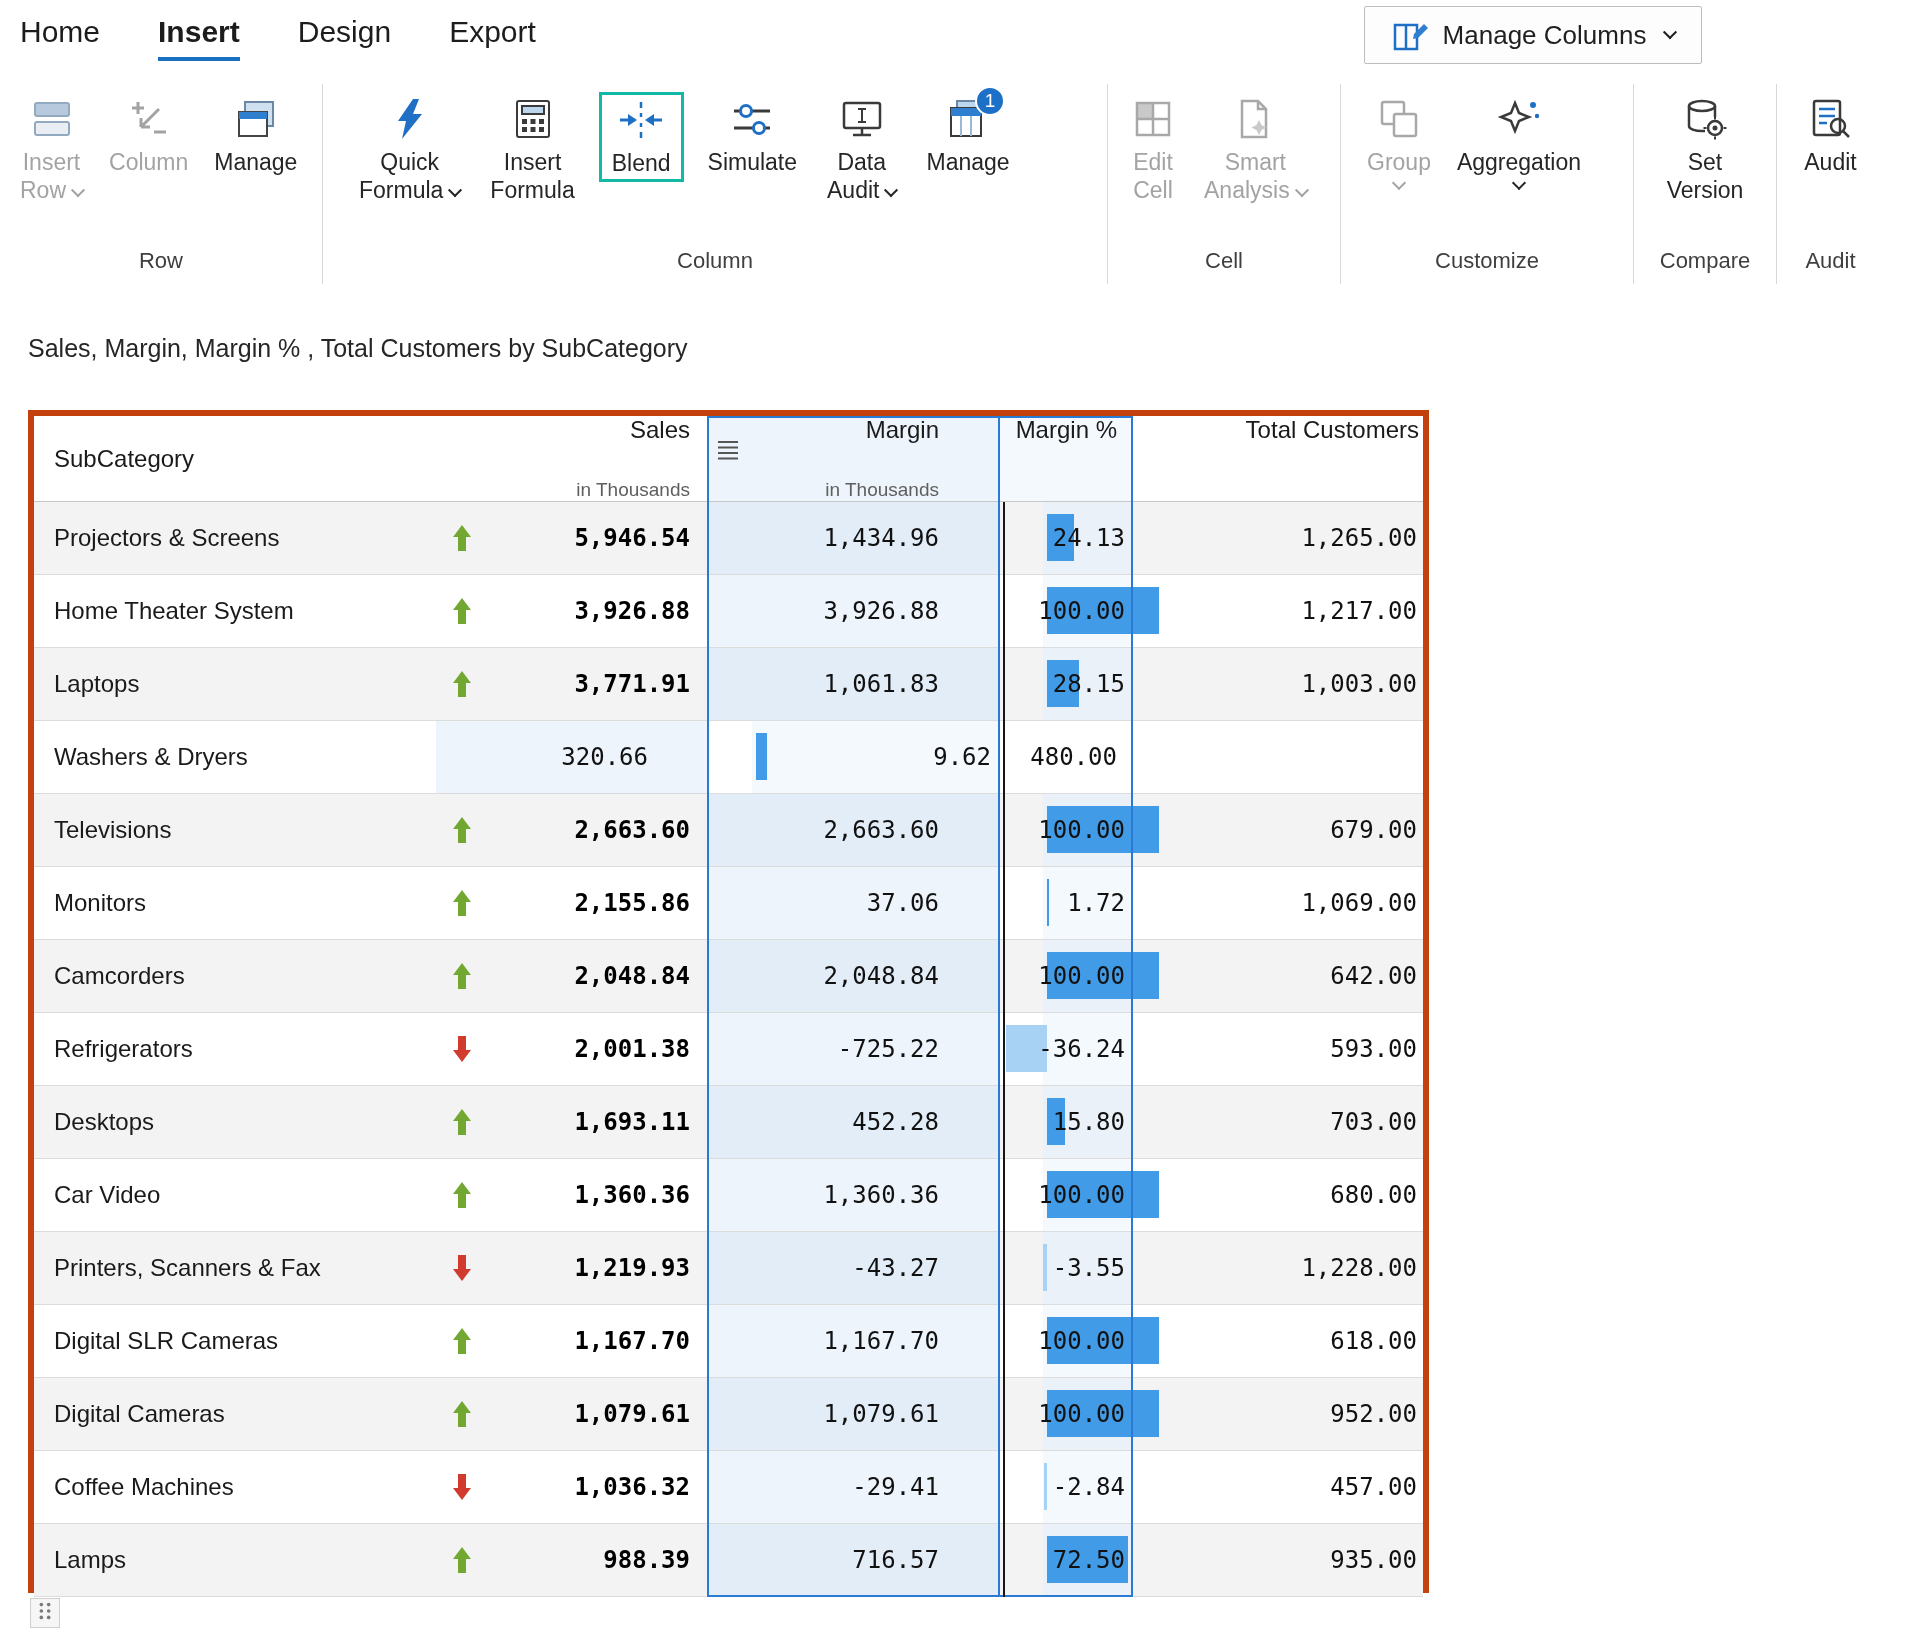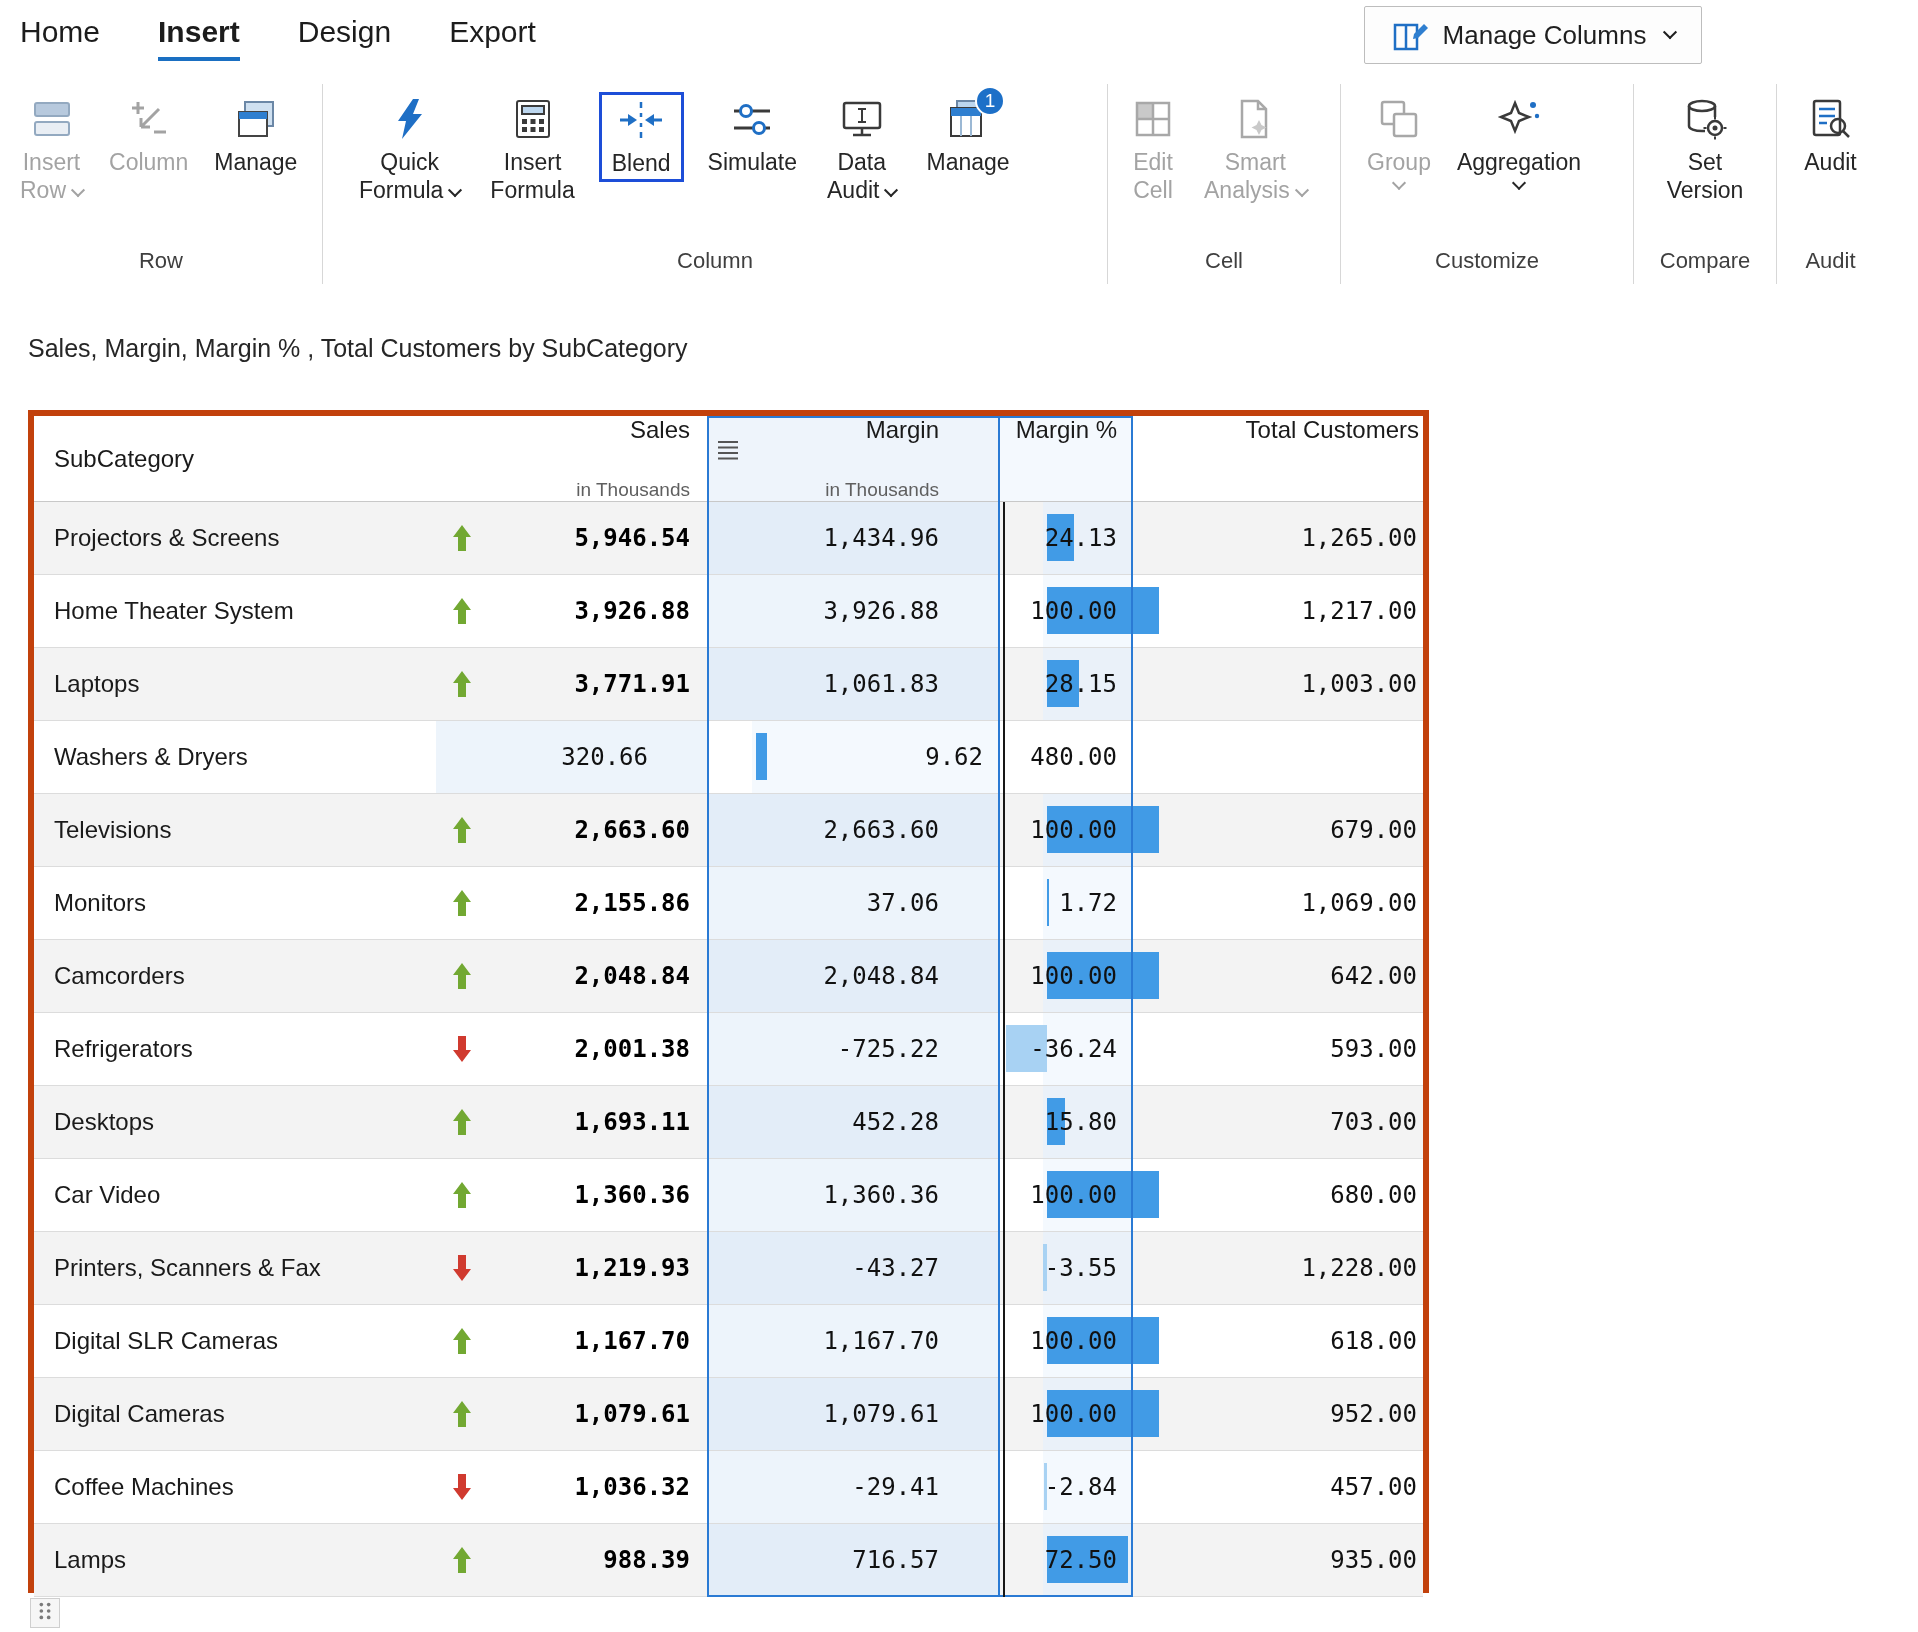--- a/index.html
+++ b/index.html
@@ -24,21 +24,21 @@
 
   
   .ribbon { position:absolute; top:84px; left:0; width:1884px; height:200px; display:flex; }
   .rgroup { display:flex; flex-direction:column; flex:none; }
   .rgroup + .rgroup { border-left:1px solid #d7d7d7; }
   .rbtns { flex:1; display:flex; align-items:flex-start; padding-top:8px; }
   .rgroup-label { text-align:center; font-size:22px; color:#3f3f3f; padding-bottom:10px; }
   .rbtn { display:flex; flex-direction:column; align-items:center; text-align:center;
           font-size:23px; line-height:28px; color:#262626; padding:4px 6px; cursor:default; }
   .rbtn.disabled { color:#a3a3a3; }
-  .rbtn.highlighted { border:3px solid #1d4ed8; padding:2px 10px; }
+  .rbtn.highlighted { border:3px solid #14b8a6; padding:2px 10px; }
   .ricon { width:46px; height:46px; margin-bottom:6px; position:relative; display:block; }
   .ricon svg { width:46px; height:46px; display:block; }
   .badge { position:absolute; top:-10px; right:-14px; width:30px; height:30px; border-radius:50%;
            background:#1d70c8; color:#fff; font-size:19px; display:flex; align-items:center;
            justify-content:center; border:2px solid #fff; }
 
   
   .report-title { position:absolute; top:334px; left:28px; font-size:25px; color:#262626; }
 
   
@@ -60,21 +60,21 @@
   .trow:nth-child(odd) { background:#f3f3f3; }
   .td { display:flex; align-items:center; position:relative; }
   .td-name { padding-left:20px; font-size:24px; color:#1a1a1a; }
   .num { font-family:"DejaVu Sans Mono", monospace; font-size:24px; color:#111; position:relative; z-index:2; }
   .td-sales { justify-content:flex-end; padding-right:18px; }
   .td-sales .num { font-weight:bold; color:#000; }
   .arrow { position:absolute; left:16px; top:22px; width:20px; height:28px; }
   .td-margin { justify-content:flex-end; padding-right:60px; }
   .trow:nth-child(odd) .td-margin { background:#e3edf8; }
   .trow:nth-child(even) .td-margin { background:#edf4fb; }
-  .td-pct { justify-content:flex-end; padding-right:16px; overflow:visible;margin-left:44px; }
+  .td-pct { justify-content:flex-end; padding-right:8px; overflow:visible;margin-left:44px; }
   .trow:nth-child(odd) .td-pct { background:#eaf1f9; }
   .trow:nth-child(even) .td-pct { background:#f4f9fe; }
   .bar { position:absolute; top:12px; height:47px; z-index:1; }
   .td-cust { justify-content:flex-end; padding-right:16px; }
 
   
   .ov { position:absolute; z-index:5; }
   .sel { background:#2a7ad4; }
   .axis { background:#161616; }
 

